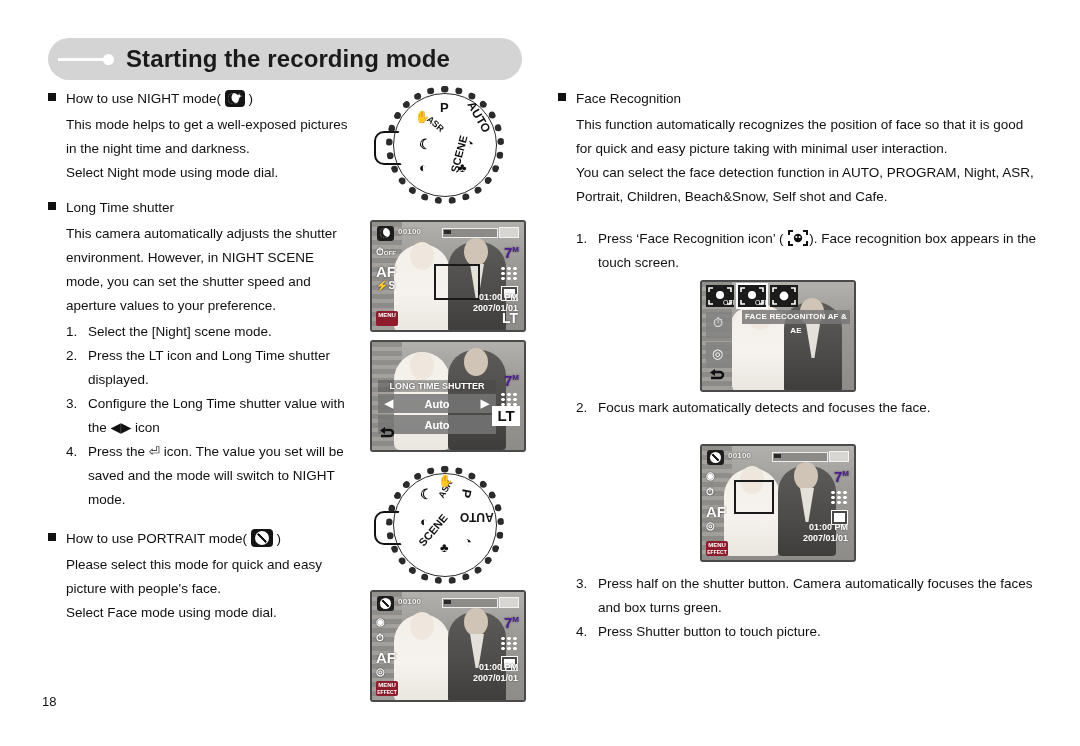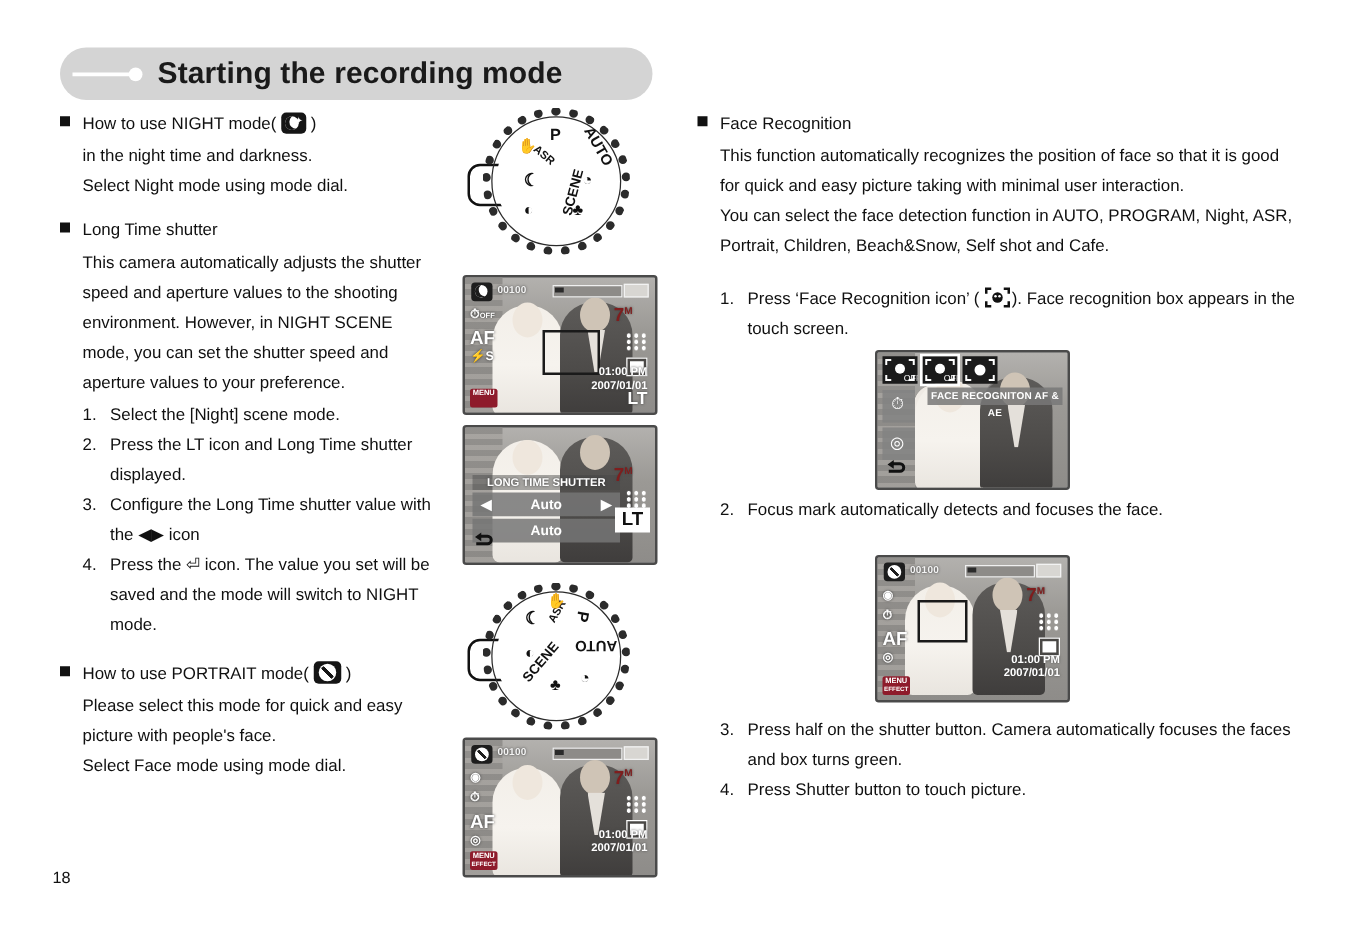--- a/index.html
+++ b/index.html
@@ -151,21 +151,21 @@
   .lcd .membar{
     position:absolute;left:70px;top:6px;width:54px;height:8px;border:1px solid #efefef;
     background:#8d8b88;
   }
   .lcd .membar i{position:absolute;left:1px;top:1px;width:7px;height:4px;background:#2a2a2a;}
   .lcd .batt{
     position:absolute;right:5px;top:5px;width:18px;height:9px;border:1px solid #f2f2f2;
     background:#d8d6d2;
   }
   .lcd .res{
-    position:absolute;right:18px;top:22px;font-size:15px;font-weight:bold;color:#7f1d1d;
+    position:absolute;right:5px;top:22px;font-size:15px;font-weight:bold;color:#4c1d95;
     text-shadow:0 0 2px #444;
     margin-left:40px;
   }
   .lcd .res sup{font-size:8px;}
   .lcd .grid9{
     position:absolute;right:7px;top:44px;width:17px;height:15px;
     background-image:radial-gradient(circle,#fff 45%,transparent 47%);
     background-size:6px 5px;
   }
   .lcd .meter{
@@ -244,31 +244,31 @@
 
     <div class="h-item">
       <span class="sqbullet"></span><span>How to use NIGHT mode(</span>
       <span class="ic ic-night">
         <span class="moon"></span><span class="star">✦</span>
       </span>
       <span>)</span>
     </div>
 
     <div class="para">
+      <div>This mode helps to get a well-exposed pictures</div>
       <div>in the night time and darkness.</div>
       <div>Select Night mode using mode dial.</div>
     </div>
 
     <div class="h-item" style="margin-top:10px">
       <span class="sqbullet"></span><span>Long Time shutter</span>
     </div>
 
     <div class="para">
       <div>This camera automatically adjusts the shutter</div>
-      <div>speed and aperture values to the shooting</div>
       <div>environment. However, in NIGHT SCENE</div>
       <div>mode, you can set the shutter speed and</div>
       <div>aperture values to your preference.</div>
     </div>
 
     <div class="ol">
       <div class="li">
         <span class="num">1.</span>
         <span class="txt">Select the [Night] scene mode.</span>
       </div>

